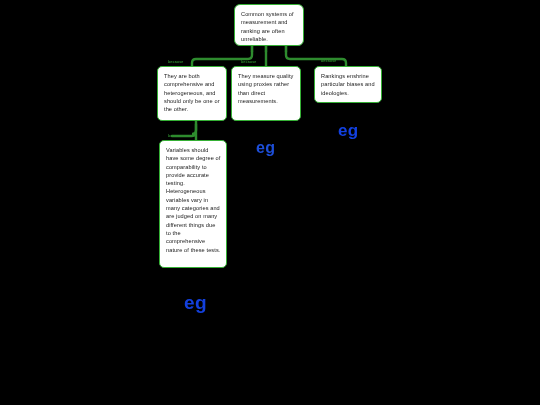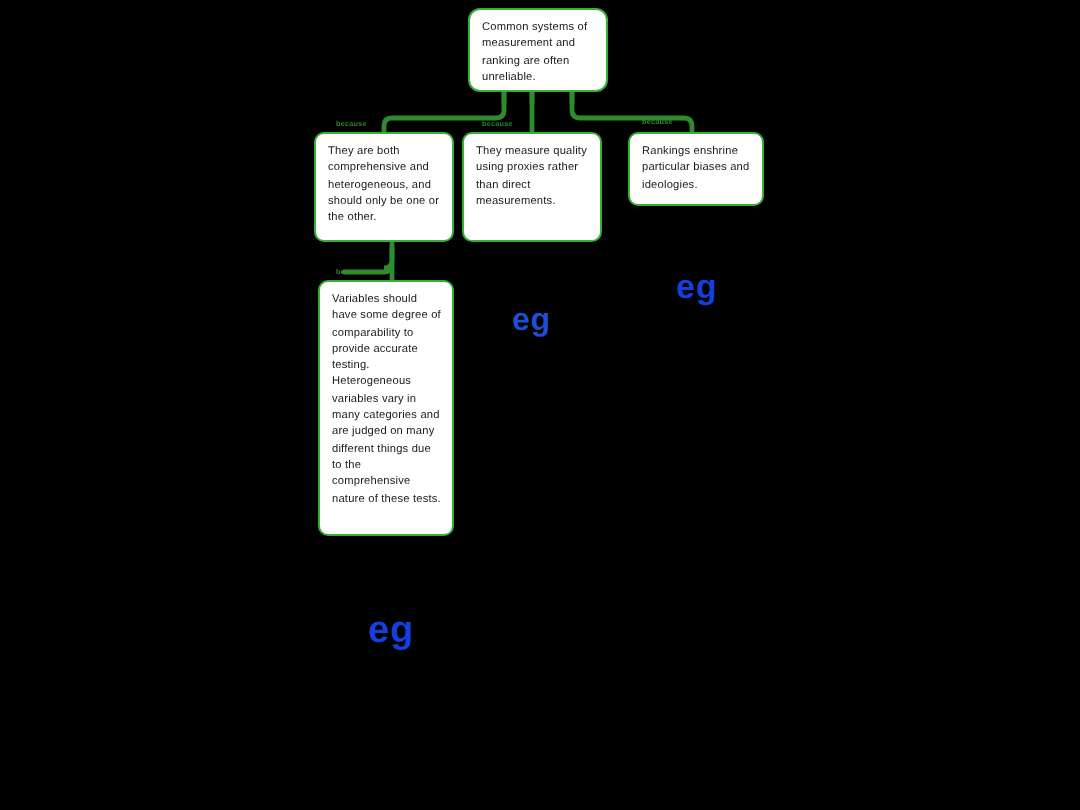--- a/index.html
+++ b/index.html
@@ -53,21 +53,20 @@
   .ll3{left:321px;top:59px;}
   .ll4{left:168px;top:134px;}
 
   
   .eg{
     position:absolute;
     color:#1447e6;
     font-weight:bold;
     letter-spacing:0.4px;
     line-height:1;
-    margin-top:13px;
   }
   .eg-a{left:256px;top:140px;font-size:16px;color:#1d4ed8;}
   .eg-b{left:338px;top:122px;font-size:17px;color:#1240e0;}
   .eg-c{left:184px;top:293px;font-size:19px;color:#1340dd;}
 </style>
 </head>
 <body>
 
 <div id="canvas">
 

